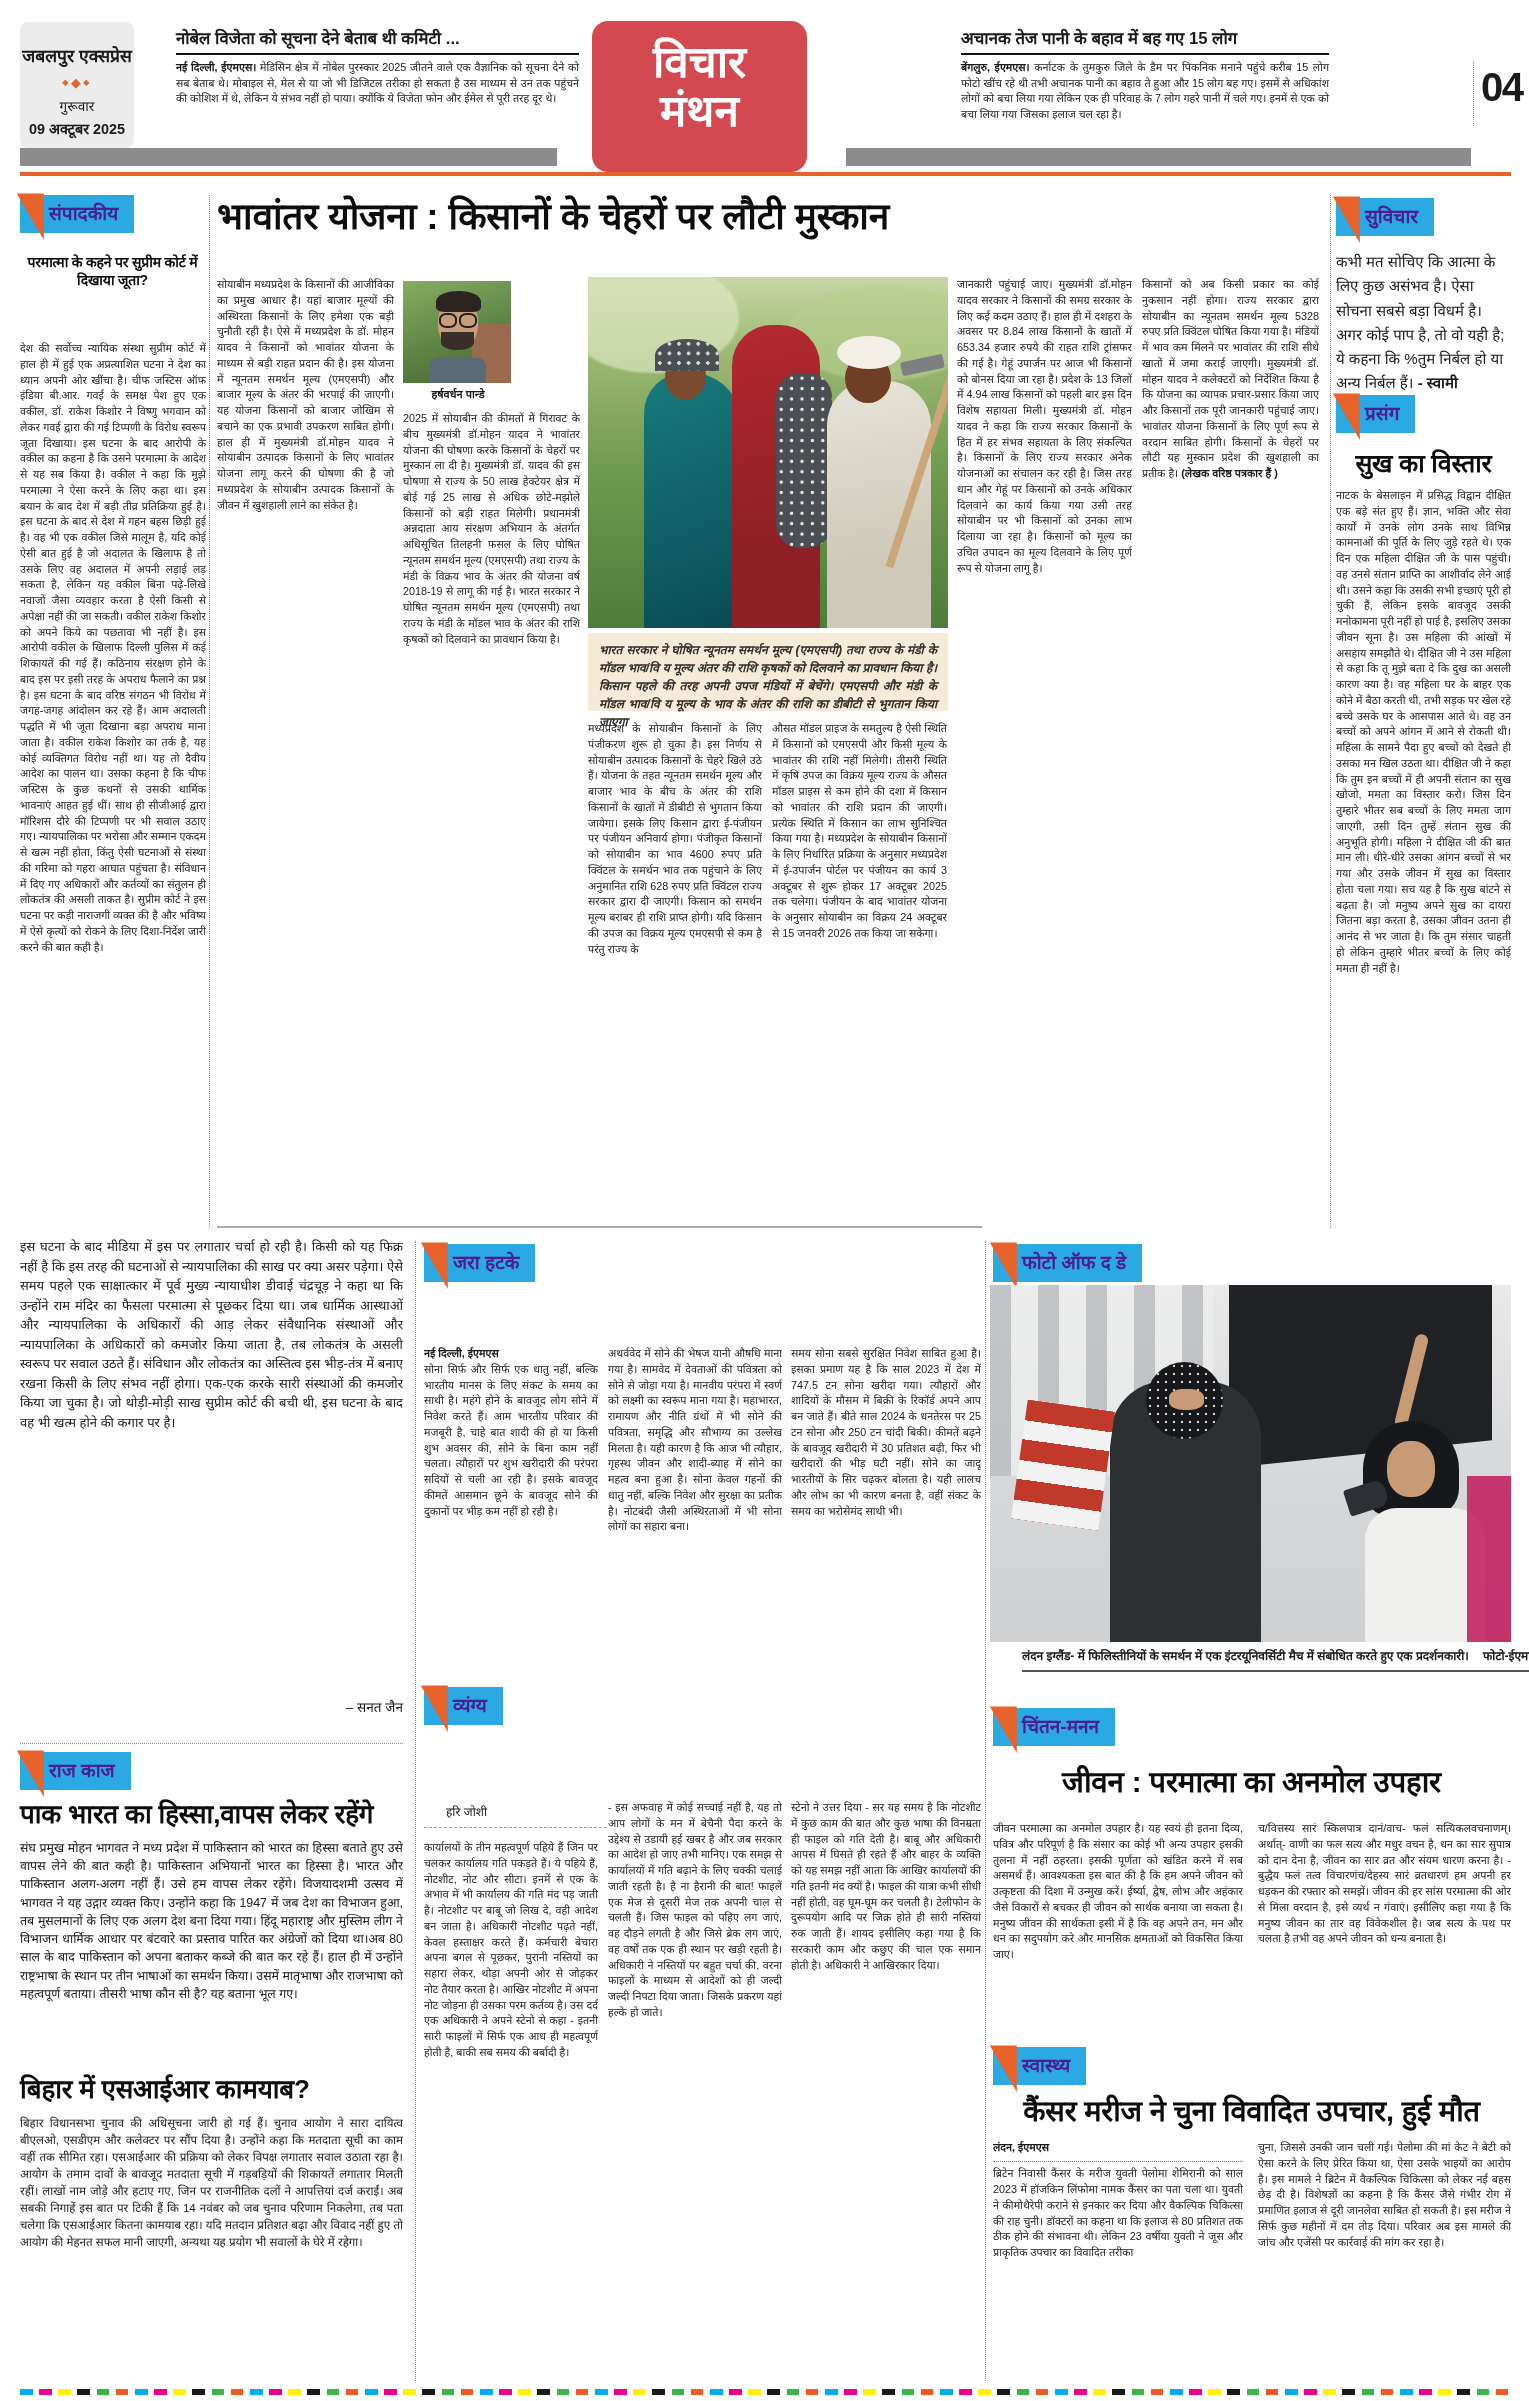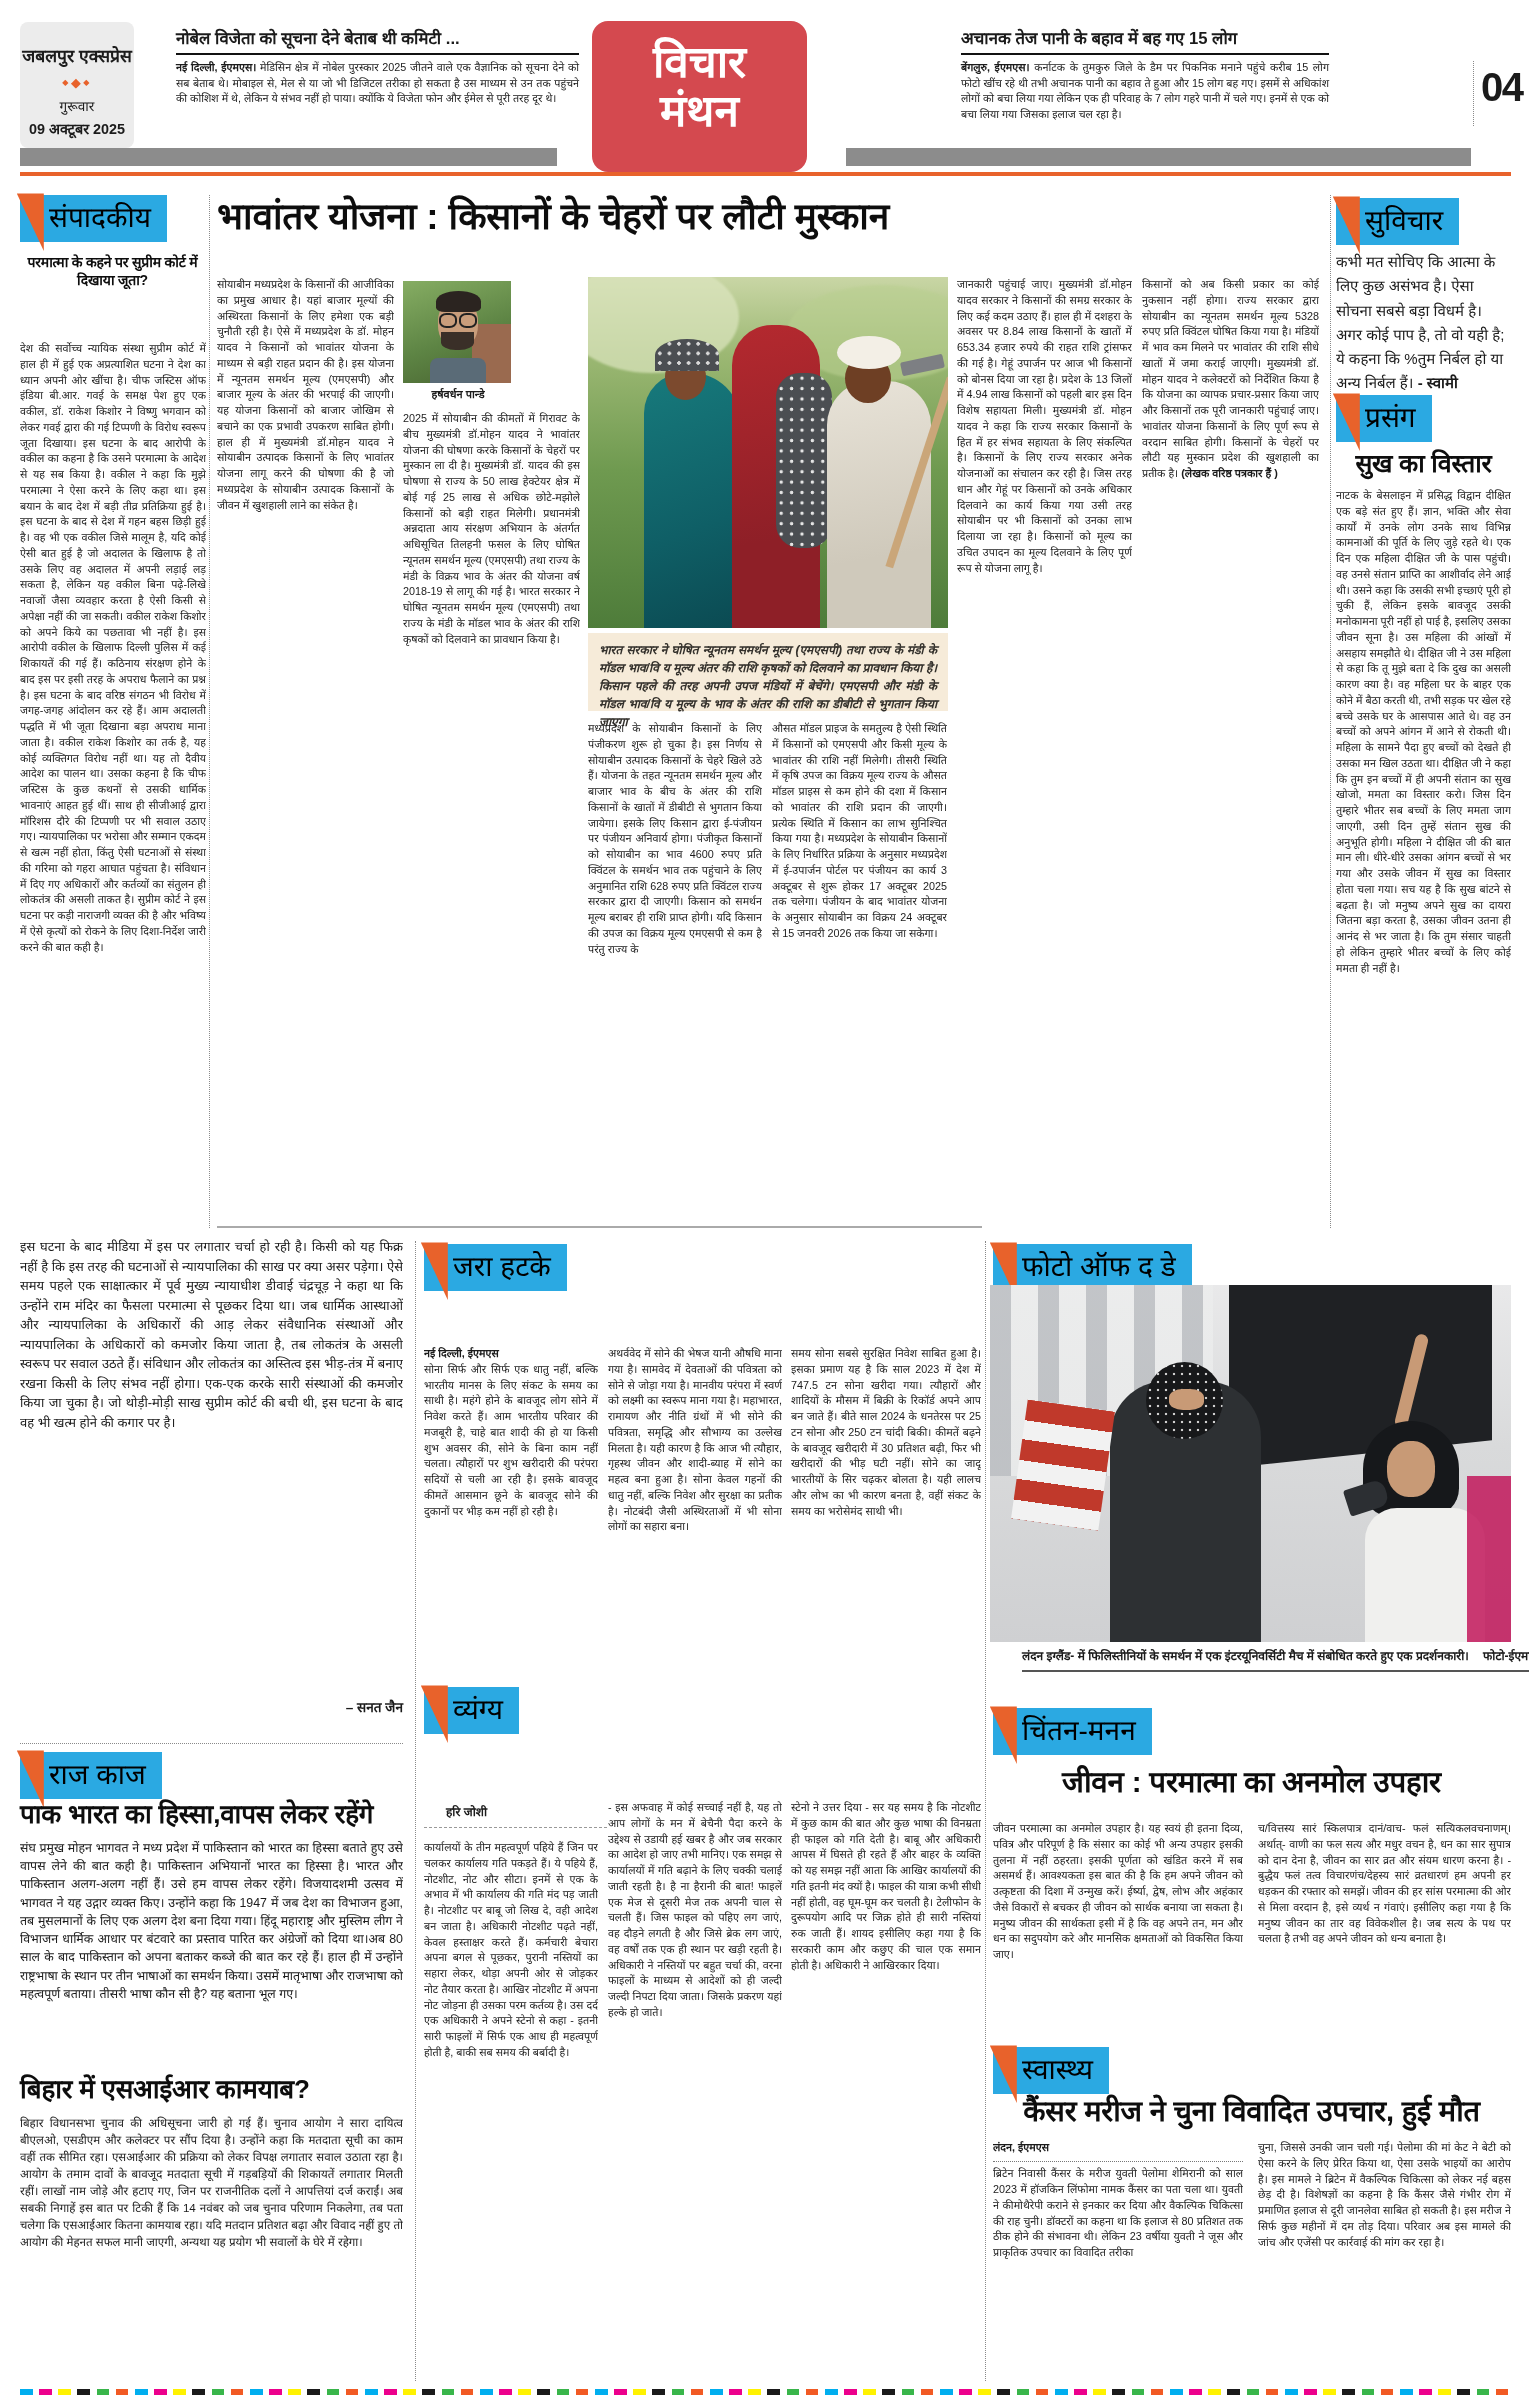--- a/index.html
+++ b/index.html
@@ -19,28 +19,28 @@
   .mast .date{font-size:14.4px;font-weight:800;}
   
   .brief h3{margin:0 0 5.6px 0;font-size:16.7px;font-weight:800;border-bottom:2px solid #111;padding-bottom:4px;}
   .brief p{margin:0;font-size:10.8px;line-height:1.44;text-align:justify;}
   
   .banner{background:#d4494f;border-radius:16px;color:#fff;text-align:center;
           font-weight:800;font-size:44px;line-height:1.12;padding-top:16px;box-sizing:border-box;}
   .graybar{background:#8c8c8c;}
   .orangerule{background:#e8622b;}
   
-  .sec{background:#2ba9e2;color:#000000;font-weight:400;font-size:28px;line-height:1;
+  .sec{background:#2ba9e2;color:#4c1d95;font-weight:700;font-size:19px;line-height:1;
        padding:8.8px 16px 10.4px 29px;display:inline-block;position:absolute;white-space:nowrap;}
   .sec::before{content:"";position:absolute;left:-3.2px;top:-1.6px;width:27px;height:122%;
        background:#e8622b;clip-path:polygon(0 0,100% 0,100% 100%);}
   
   .hl{font-weight:800;color:#0d0d0d;letter-spacing:-0.2px;}
   .center{text-align:center;}
-  .byline{font-weight:700;}
+  .byline{font-weight:400;}
   .dotv{border-left:1.6px dotted #8a8a8a;}
   .doth{border-top:1.6px dotted #8a8a8a;}
   .rule{background:#aaa;}
   
   .cream{background:#f6ebd9;font-style:italic;font-weight:700;font-size:12px;line-height:1.5;
          color:#33302b;padding:8px 11px;box-sizing:border-box;text-align:justify;}
   
   .podcap{font-weight:700;font-size:12px;line-height:1.5;border-bottom:2px solid #555;
           padding-bottom:4.8px;display:flex;align-items:flex-end;gap:8px;margin-left:32px;}
   .podcap .cr{white-space:nowrap;text-decoration:none;}

